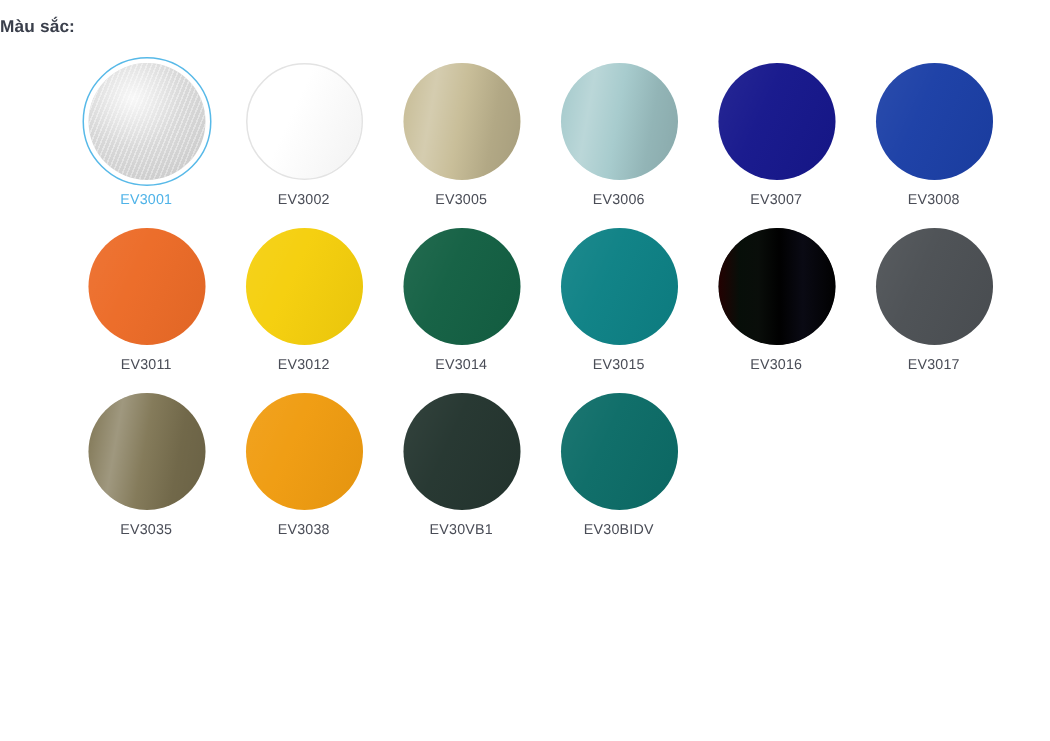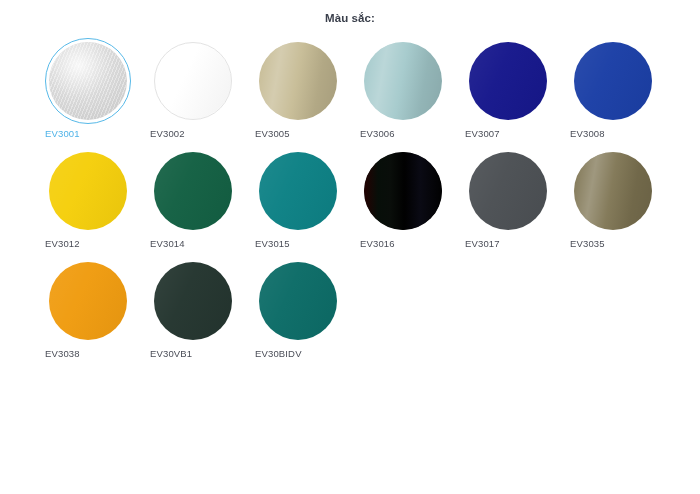--- a/index.html
+++ b/index.html
@@ -18,21 +18,21 @@
   #color-picker-panel {
     width: 700px;
     height: 494px;
     box-sizing: border-box;
     padding: 0;
     background: #ffffff;
     position: relative;
   }
 
   #panel-title {
-    text-align: center;
+    text-align: left;
     font-size: 11.5px;
     font-weight: bold;
     color: #3a3f4b;
     letter-spacing: 0.1px;
     padding-top: 12px;
     margin: 0;
   }
 
   #swatch-grid {
     margin: 0;
@@ -43,21 +43,21 @@
     row-gap: 0px;
     column-gap: 0px;
     margin-top: 14px;
   }
 
   .swatch-cell {
     width: 105px;
     height: 110px;
     display: flex;
     flex-direction: column;
-    align-items: flex-start;
+    align-items: center;
     justify-content: flex-start;
     cursor: pointer;
     position: relative;
   }
 
   .swatch-disc-wrap {
     width: 86px;
     height: 86px;
     display: flex;
     align-items: center;
@@ -156,20 +156,28 @@
       <div class="swatch-cell">
         <div class="swatch-disc-wrap">
           <div class="swatch-disc" style="background: rgb(27, 63, 166);">
             <div class="swatch-sheen" style="background: linear-gradient(115deg, rgba(255, 255, 255, 0.07) 0%, rgba(255, 255, 255, 0.02) 40%, rgba(0, 0, 0, 0.05) 100%);"></div>
           </div>
         </div>
         <div class="swatch-label">EV3008</div>
       </div>
       <div class="swatch-cell">
         <div class="swatch-disc-wrap">
+          <div class="swatch-disc" style="background: rgb(236, 107, 39);">
+            <div class="swatch-sheen" style="background: linear-gradient(115deg, rgba(255, 255, 255, 0.07) 0%, rgba(255, 255, 255, 0.02) 40%, rgba(0, 0, 0, 0.05) 100%);"></div>
+          </div>
+        </div>
+        <div class="swatch-label">EV3011</div>
+      </div>
+      <div class="swatch-cell">
+        <div class="swatch-disc-wrap">
           <div class="swatch-disc" style="background: rgb(245, 207, 12);">
             <div class="swatch-sheen" style="background: linear-gradient(115deg, rgba(255, 255, 255, 0.07) 0%, rgba(255, 255, 255, 0.02) 40%, rgba(0, 0, 0, 0.05) 100%);"></div>
           </div>
         </div>
         <div class="swatch-label">EV3012</div>
       </div>
       <div class="swatch-cell">
         <div class="swatch-disc-wrap">
           <div class="swatch-disc" style="background: rgb(19, 96, 67);">
             <div class="swatch-sheen" style="background: linear-gradient(115deg, rgba(255, 255, 255, 0.07) 0%, rgba(255, 255, 255, 0.02) 40%, rgba(0, 0, 0, 0.05) 100%);"></div>

